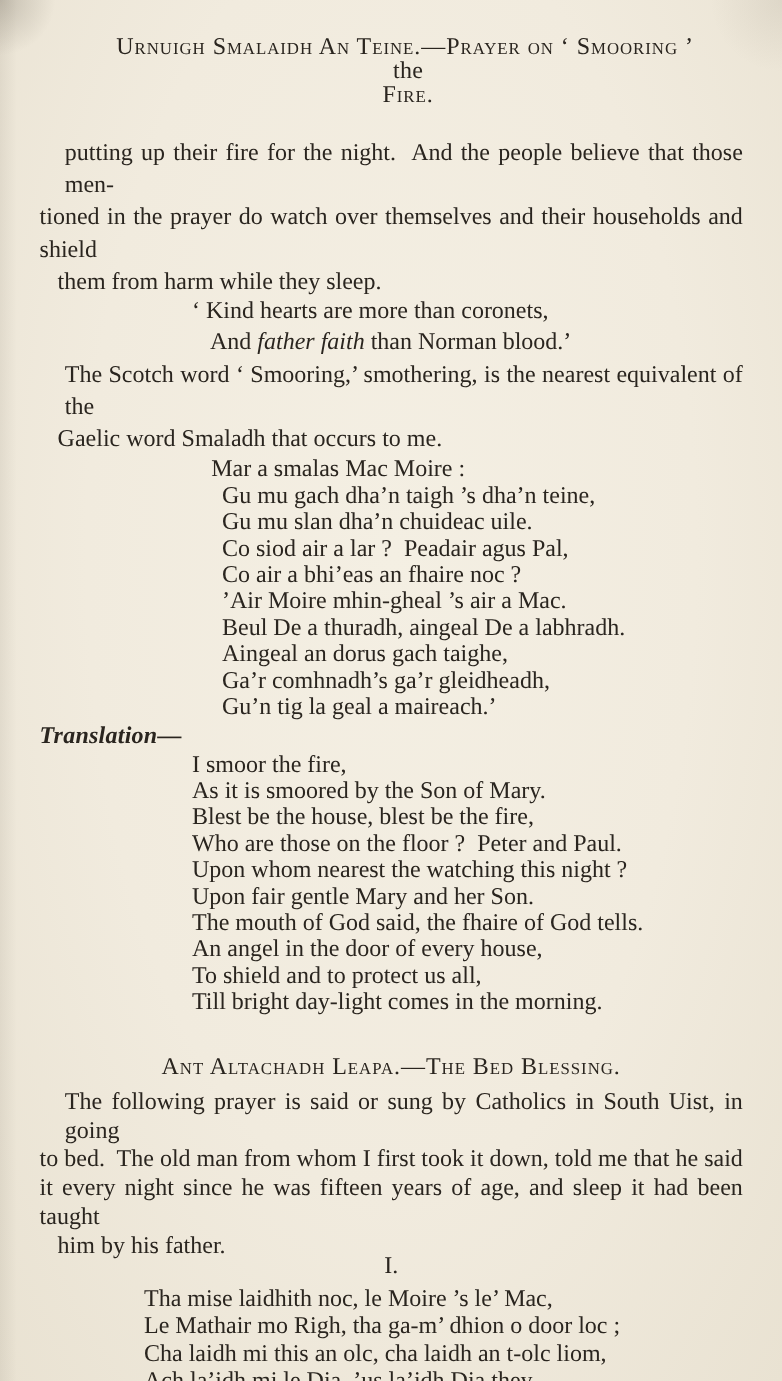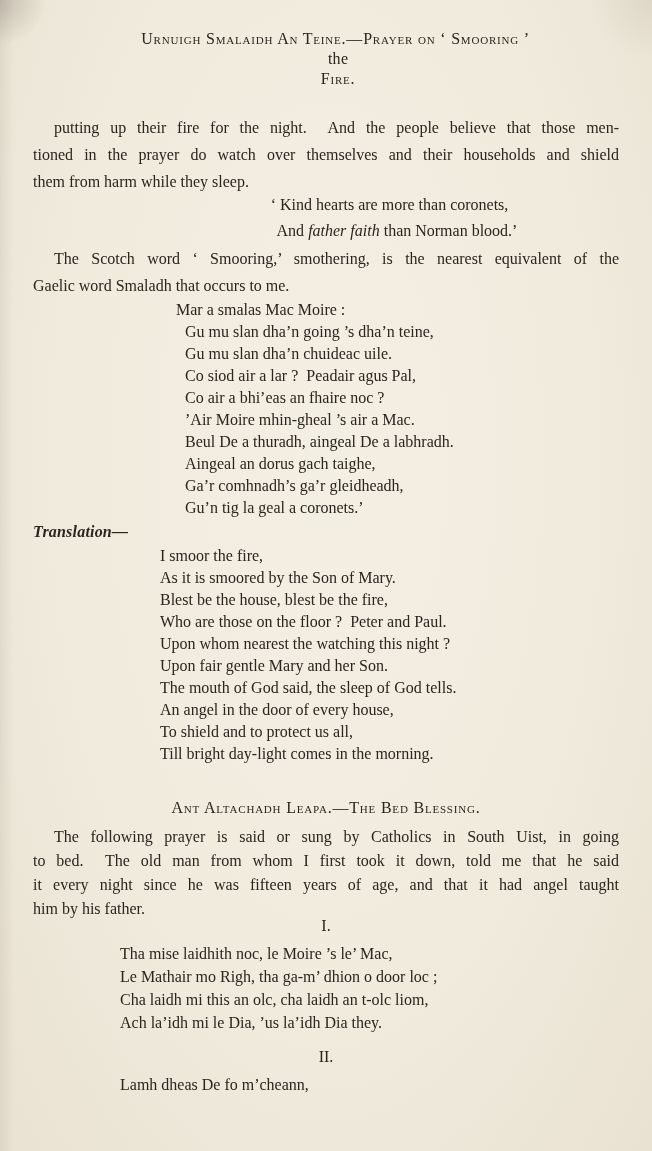--- a/index.html
+++ b/index.html
@@ -14,49 +14,49 @@
     height: 1151px;
     box-sizing: border-box;
     padding: 9px 33px 0 33px;
     overflow: hidden;
     color: #2a251f;
     background:
       radial-gradient(circle at 0% 0%, rgba(95,88,76,0.28), rgba(95,88,76,0) 46px),
       radial-gradient(circle at 100% 0%, rgba(120,112,98,0.12), rgba(120,112,98,0) 60px),
       linear-gradient(90deg, rgba(110,102,88,0.10) 0px, rgba(110,102,88,0) 14px),
       radial-gradient(ellipse at 50% 40%, #f4efe3 0%, #f1ebde 55%, #e9e2d2 100%);
-    font-size: 16px;
+    font-size: 20px;
   }
   
   .heading {
     text-align: center;
     font-variant: small-caps;
     letter-spacing: 0.8px;
     line-height: 20px;
     white-space: pre-wrap;
   }
   .h1 .hpart { font-variant: small-caps; }
   .h1 .hpart + .hpart { margin-left: 5px; }
   .h1 .lc { font-variant: normal; letter-spacing: 0.3px; }
   .h2 { margin-top: 33px; }
   
   .para { line-height: 27px; }
   .para .pline {
     text-align: justify;
     text-align-last: justify;
     white-space: pre-wrap;
   }
-  .para .pline:last-child { text-align-last: left; }
+  .para .pline:last-child { text-align-last: left; margin-left: 15px; }
   .para.indent .pline:first-child { padding-left: 21px; }
   .p1 { margin-top: 5px; }
   .p2 { margin-top: 1px; }
   .p3 { margin-top: 7px; line-height: 24px; }
   
   .quote { margin-top: -3px; margin-left: 127px; line-height: 26px; }
-  .quote .qline { white-space: pre-wrap; text-align: center; }
+  .quote .qline { white-space: pre-wrap; }
   .quote .q2 { padding-left: 15px; }
   .quote em { font-style: italic; }
   
   .verse { line-height: 22px; }
   .verse .vline { white-space: pre; }
   .gaelic { margin-top: 0; margin-left: 152px; }
   .gaelic .vline:first-child { text-indent: -9px; }
   .translation-label {
     margin-top: 2px;
     font-style: italic;
@@ -92,52 +92,52 @@
     <div class="qline q2"><span>And </span><em>father faith</em><span> than Norman blood.’</span></div>
   </div>
 
   <div class="para p2 indent">
       <div class="pline">The Scotch word ‘ Smooring,’ smothering, is the nearest equivalent of the</div>
       <div class="pline">Gaelic word Smaladh that occurs to me.</div>
     </div>
 
   <div class="verse gaelic">
       <div class="vline">Mar a smalas Mac Moire :</div>
-      <div class="vline">Gu mu slan dha’n going ’s dha’n teine,</div>
+      <div class="vline">Gu mu gach dha’n taigh ’s dha’n teine,</div>
       <div class="vline">Gu mu slan dha’n chuideac uile.</div>
       <div class="vline">Co siod air a lar ?  Peadair agus Pal,</div>
       <div class="vline">Co air a bhi’eas an fhaire noc ?</div>
       <div class="vline">’Air Moire mhin-gheal ’s air a Mac.</div>
       <div class="vline">Beul De a thuradh, aingeal De a labhradh.</div>
       <div class="vline">Aingeal an dorus gach taighe,</div>
       <div class="vline">Ga’r comhnadh’s ga’r gleidheadh,</div>
-      <div class="vline">Gu’n tig la geal a coronets.’</div>
+      <div class="vline">Gu’n tig la geal a maireach.’</div>
     </div>
 
   <div class="translation-label">Translation—</div>
 
   <div class="verse translation">
       <div class="vline">I smoor the fire,</div>
       <div class="vline">As it is smoored by the Son of Mary.</div>
       <div class="vline">Blest be the house, blest be the fire,</div>
       <div class="vline">Who are those on the floor ?  Peter and Paul.</div>
       <div class="vline">Upon whom nearest the watching this night ?</div>
       <div class="vline">Upon fair gentle Mary and her Son.</div>
-      <div class="vline">The mouth of God said, the sleep of God tells.</div>
+      <div class="vline">The mouth of God said, the fhaire of God tells.</div>
       <div class="vline">An angel in the door of every house,</div>
       <div class="vline">To shield and to protect us all,</div>
       <div class="vline">Till bright day-light comes in the morning.</div>
     </div>
 
   <div class="heading h2">Ant Altachadh Leapa.—The Bed Blessing.</div>
 
   <div class="para p3 indent">
       <div class="pline">The following prayer is said or sung by Catholics in South Uist, in going</div>
       <div class="pline">to bed.  The old man from whom I first took it down, told me that he said</div>
-      <div class="pline">it every night since he was fifteen years of age, and that it had angel taught</div>
+      <div class="pline">it every night since he was fifteen years of age, and sleep it had been taught</div>
       <div class="pline">him by his father.</div>
     </div>
 
   <div class="numeral n1">I.</div>
 
   <div class="verse v1">
       <div class="vline">Tha mise laidhith noc, le Moire ’s le’ Mac,</div>
       <div class="vline">Le Mathair mo Righ, tha ga-m’ dhion o door loc ;</div>
       <div class="vline">Cha laidh mi this an olc, cha laidh an t-olc liom,</div>
       <div class="vline">Ach la’idh mi le Dia, ’us la’idh Dia they.</div>

